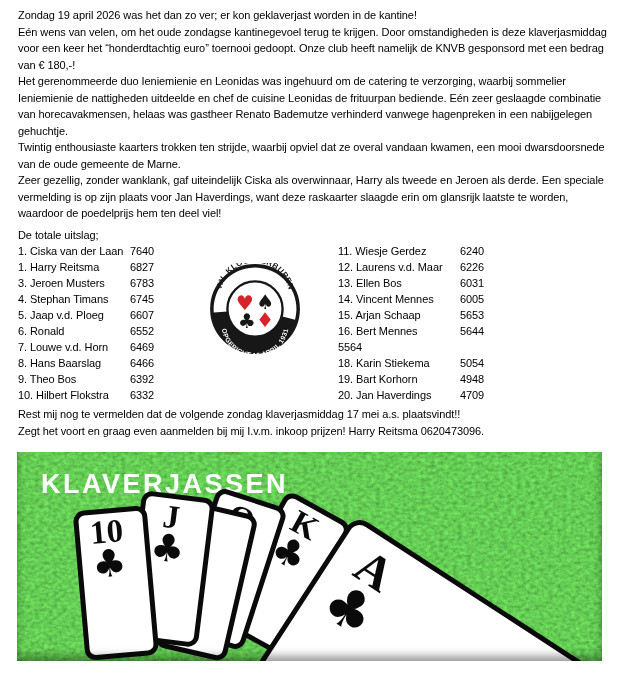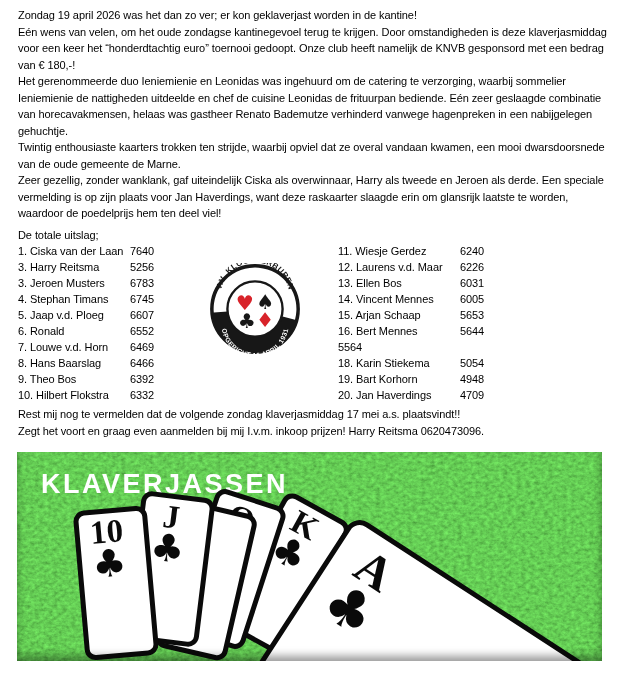--- a/index.html
+++ b/index.html
@@ -60,22 +60,22 @@
 
     <p>De totale uitslag;</p>
 
     <div class="results">
       <div class="col-left">
           <div class="row">
             <span class="rl">1. Ciska van der Laan</span>
             <span class="rs">7640</span>
           </div>
           <div class="row">
-            <span class="rl">3. Harry Reitsma</span>
-            <span class="rs">5256</span>
+            <span class="rl">1. Harry Reitsma</span>
+            <span class="rs">6827</span>
           </div>
           <div class="row">
             <span class="rl">3. Jeroen Musters</span>
             <span class="rs">6783</span>
           </div>
           <div class="row">
             <span class="rl">4. Stephan Timans</span>
             <span class="rs">6745</span>
           </div>
           <div class="row">

